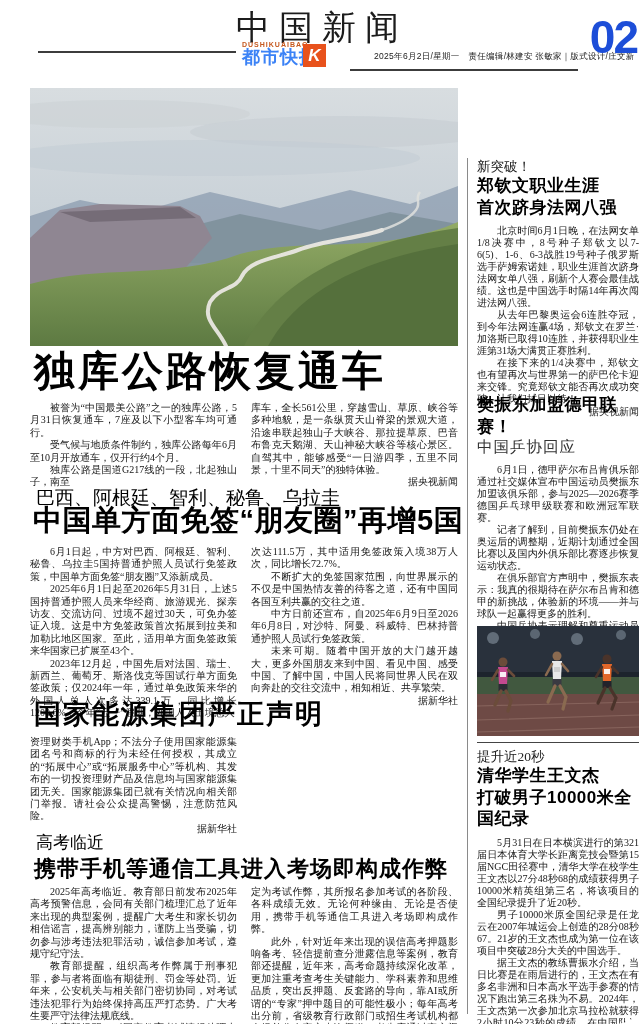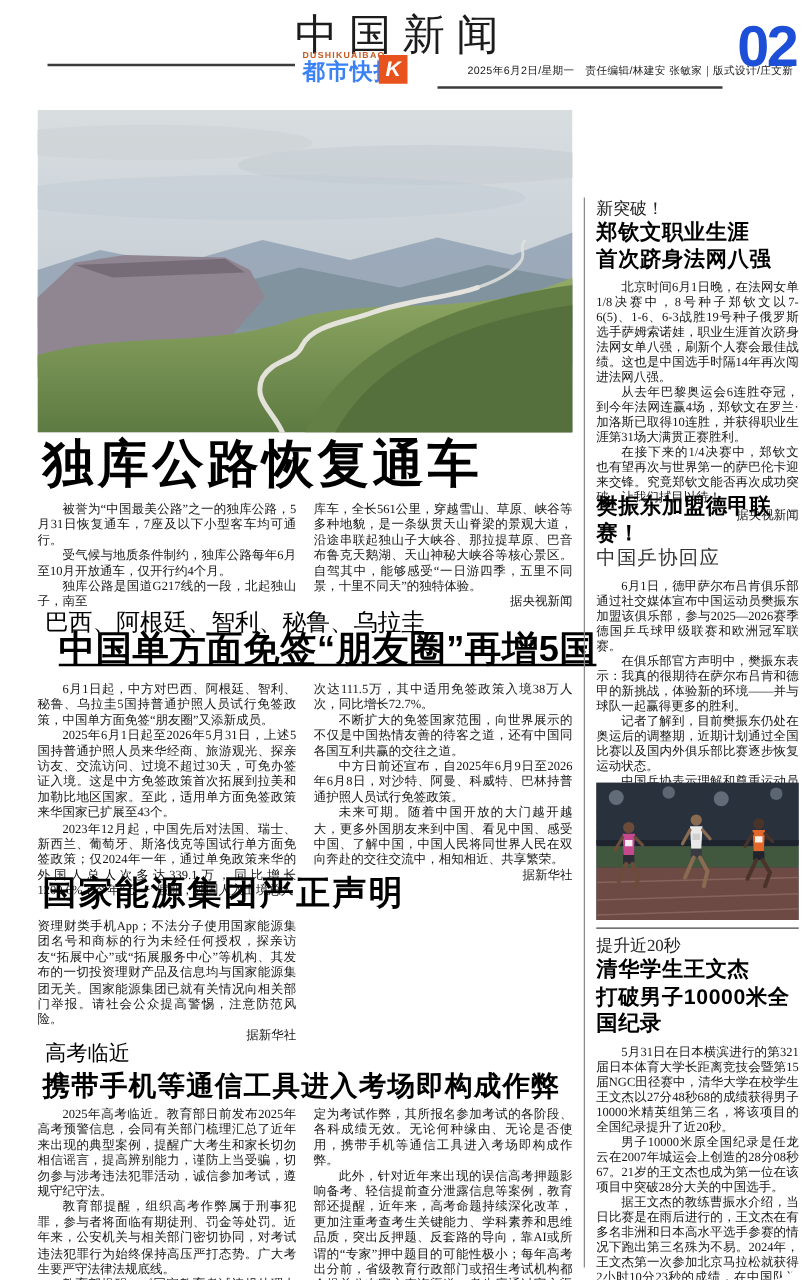--- a/index.html
+++ b/index.html
@@ -104,21 +104,21 @@
       </div>
     <div class="col">
       <div class="plist cont">
           <p>库车，全长561公里，穿越雪山、草原、峡谷等多种地貌，是一条纵贯天山脊梁的景观大道，沿途串联起独山子大峡谷、那拉提草原、巴音布鲁克天鹅湖、天山神秘大峡谷等核心景区。自驾其中，能够感受“一日游四季，五里不同景，十里不同天”的独特体验。</p>
         </div>
       <div class="source">据央视新闻</div>
     </div>
   </div>
 
   <div class="abs k-a2" style="left:36px;top:485px;">巴西、阿根廷、智利、秘鲁、乌拉圭</div>
-  <div class="abs h-a2" style="left:47px;top:503px;text-decoration:underline;">中国单方面免签“朋友圈”再增5国</div>
+  <div class="abs h-a2" style="left:33px;top:503px;">中国单方面免签“朋友圈”再增5国</div>
 
   <div class="abs cols body-text" style="left:30px;top:546px;">
     <div class="col">
         <div class="plist">
           <p>6月1日起，中方对巴西、阿根廷、智利、秘鲁、乌拉圭5国持普通护照人员试行免签政策，中国单方面免签“朋友圈”又添新成员。</p>
           <p>2025年6月1日起至2026年5月31日，上述5国持普通护照人员来华经商、旅游观光、探亲访友、交流访问、过境不超过30天，可免办签证入境。这是中方免签政策首次拓展到拉美和加勒比地区国家。至此，适用单方面免签政策来华国家已扩展至43个。</p>
           <p>2023年12月起，中国先后对法国、瑞士、新西兰、葡萄牙、斯洛伐克等国试行单方面免签政策；仅2024年一年，通过单免政策来华的外国人总人次多达339.1万，同比增长1200.6%；今年“五一”假期，外国人入出境总人</p>
         </div>
       </div>
     <div class="col">
@@ -130,21 +130,21 @@
         </div>
       <div class="source">据新华社</div>
     </div>
   </div>
 
   <div class="abs h-a3" style="left:34px;top:696px;">国家能源集团严正声明</div>
 
   <div class="abs cols body-text" style="left:30px;top:736px;">
     <div class="col">
       <div class="plist cont">
-          <p>资理财类手机App；不法分子使用国家能源集团名号和商标的行为未经任何授权，探亲访友“拓展中心”或“拓展服务中心”等机构、其发布的一切投资理财产品及信息均与国家能源集团无关。国家能源集团已就有关情况向相关部门举报。请社会公众提高警惕，注意防范风险。</p>
+          <p>资理财类手机App；不法分子使用国家能源集团名号和商标的行为未经任何授权，其成立的“拓展中心”或“拓展服务中心”等机构、其发布的一切投资理财产品及信息均与国家能源集团无关。国家能源集团已就有关情况向相关部门举报。请社会公众提高警惕，注意防范风险。</p>
         </div>
       <div class="source">据新华社</div>
     </div>
   </div>
 
   <div class="abs k-a4" style="left:36px;top:831px;">高考临近</div>
   <div class="abs h-a4" style="left:34px;top:854px;">携带手机等通信工具进入考场即构成作弊</div>
 
   <div class="abs cols body-text" style="left:30px;top:886px;">
     <div class="col">
@@ -175,22 +175,22 @@
         <p>在接下来的1/4决赛中，郑钦文也有望再次与世界第一的萨巴伦卡迎来交锋。究竟郑钦文能否再次成功突破，让我们拭目以待！</p>
       </div>
     <div class="source">据央视新闻</div>
   </div>
 
   <div class="abs sb" style="left:477px;top:394px;">
     <div class="sb-h">樊振东加盟德甲联赛！</div>
     <div class="sb-sub">中国乒协回应</div>
     <div class="sb-body plist">
         <p>6月1日，德甲萨尔布吕肯俱乐部通过社交媒体宣布中国运动员樊振东加盟该俱乐部，参与2025—2026赛季德国乒乓球甲级联赛和欧洲冠军联赛。</p>
+        <p>记者了解到，目前樊振东仍处在奥运后的调整期，近期计划通过全国比赛以及国内外俱乐部比赛逐步恢复运动状态。</p>
         <p>在俱乐部官方声明中，樊振东表示：我真的很期待在萨尔布吕肯和德甲的新挑战，体验新的环境——并与球队一起赢得更多的胜利。</p>
-        <p>记者了解到，目前樊振东仍处在奥运后的调整期，近期计划通过全国比赛以及国内外俱乐部比赛逐步恢复运动状态。</p>
         <p>中国乒协表示理解和尊重运动员本人意愿，并将全力支持和保障他保持良好竞技水平，为乒乓球事业再创辉煌。</p>
       </div>
     <div class="source">据人民日报</div>
   </div>
 
   <div class="abs photo-frame" style="left:477px;top:626px;">
     <svg width="162" height="110" viewBox="0 0 162 110" preserveAspectRatio="none">
       <rect width="162" height="110" fill="#333c47"></rect>
       <rect y="0" width="162" height="50" fill="#29313c"></rect>
       <circle cx="16" cy="12" r="6" fill="#9aa8b4" opacity="0.5"></circle>

